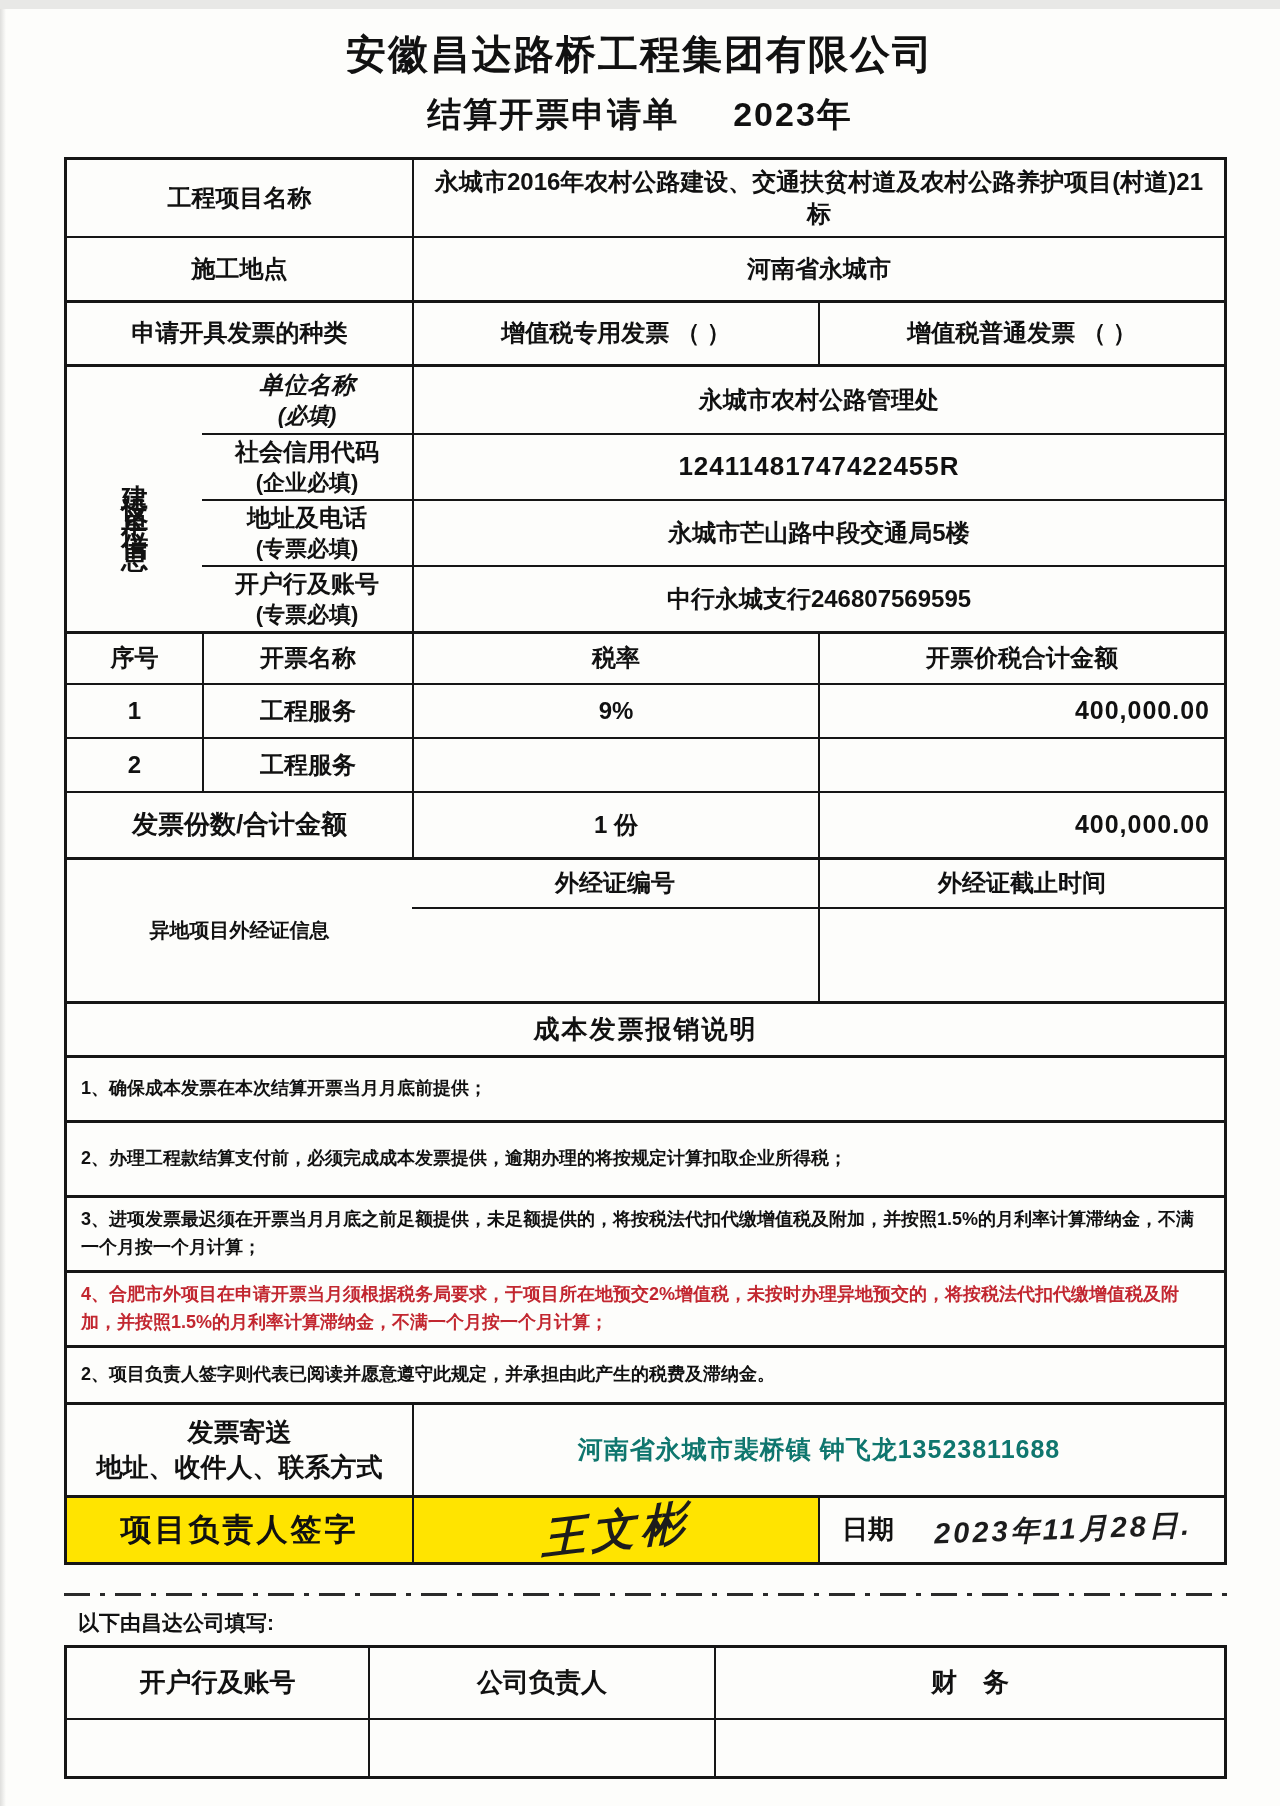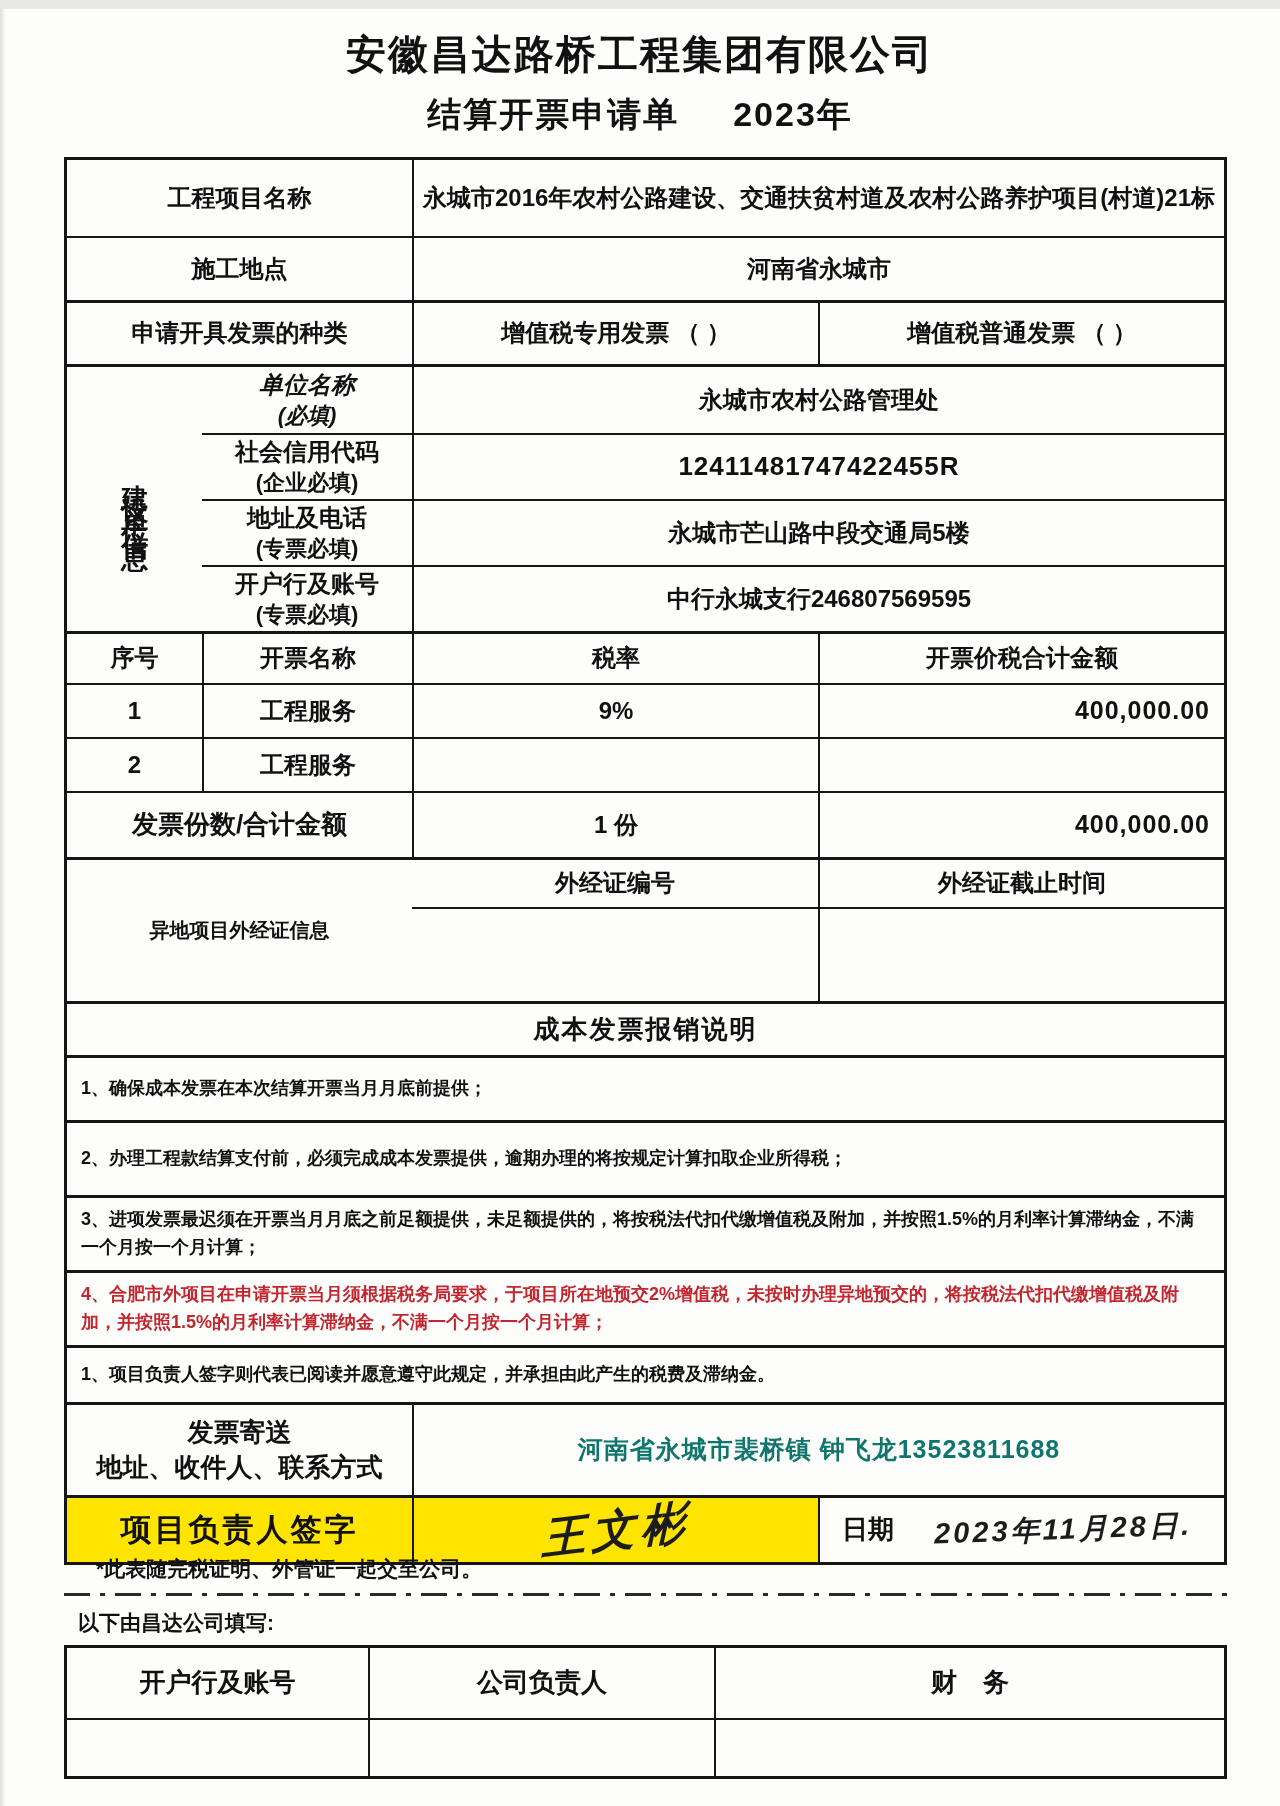--- a/index.html
+++ b/index.html
@@ -79,21 +79,21 @@
     <div class="l1">安徽昌达路桥工程集团有限公司</div>
     <div class="l2">
       <span>结算开票申请单</span><span class="year">2023年</span>
     </div>
   </div>
 
   <div class="tbl">
 
     <div class="r first h76">
       <div class="c w345">工程项目名称</div>
-      <div class="c grow" style="padding:0 0;">永城市2016年农村公路建设、交通扶贫村道及农村公路养护项目(村道)21标</div>
+      <div class="c grow" style="padding:0 16px;">永城市2016年农村公路建设、交通扶贫村道及农村公路养护项目(村道)21标</div>
     </div>
 
     <div class="r h64">
       <div class="c w345">施工地点</div>
       <div class="c grow">河南省永城市</div>
     </div>
 
     <div class="r thick h64">
       <div class="c w345">申请开具发票的种类</div>
       <div class="c w406">增值税专用发票 （  ）</div>
@@ -187,21 +187,21 @@
     <div class="r thick h75">
       <div class="c grow note">2、办理工程款结算支付前，必须完成成本发票提供，逾期办理的将按规定计算扣取企业所得税；</div>
     </div>
     <div class="r thick h75">
       <div class="c grow note">3、进项发票最迟须在开票当月月底之前足额提供，未足额提供的，将按税法代扣代缴增值税及附加，并按照1.5%的月利率计算滞纳金，不满一个月按一个月计算；</div>
     </div>
     <div class="r thick h75">
       <div class="c grow note note-red">4、合肥市外项目在申请开票当月须根据税务局要求，于项目所在地预交2%增值税，未按时办理异地预交的，将按税法代扣代缴增值税及附加，并按照1.5%的月利率计算滞纳金，不满一个月按一个月计算；</div>
     </div>
     <div class="r thick h57">
-      <div class="c grow note">1、项目负责人签字则代表已阅读并愿意遵守此规定，并承担由此产生的税费及滞纳金。</div>
+      <div class="c grow note">2、项目负责人签字则代表已阅读并愿意遵守此规定，并承担由此产生的税费及滞纳金。</div>
     </div>
 
     <div class="r thick h93">
       <div class="c w345" style="flex-direction:column;font-size:26px;text-align:center;">
         <div>发票寄送</div>
         <div>地址、收件人、联系方式</div>
       </div>
       <div class="c grow blue">河南省永城市裴桥镇  钟飞龙13523811688</div>
     </div>
 
@@ -210,21 +210,20 @@
       <div class="c w406 yellow">
         <span class="hand sig-name">王文彬</span>
       </div>
       <div class="c grow date-cell">
         <span style="font-size:26px;">日期</span>
         <span class="hand date-val">2023年11月28日.</span>
       </div>
     </div>
   </div>
 
-  <div class="footnote">*此表随完税证明、外管证一起交至公司。</div>
 
   <div class="dashrule"></div>
 
   <div class="hint">以下由昌达公司填写:</div>
 
   <div class="tbl2">
     <div class="r first h70">
       <div class="c w301" style="font-size:26px;">开户行及账号</div>
       <div class="c w346" style="font-size:26px;">公司负责人</div>
       <div class="c grow" style="font-size:26px;">财　务</div>

